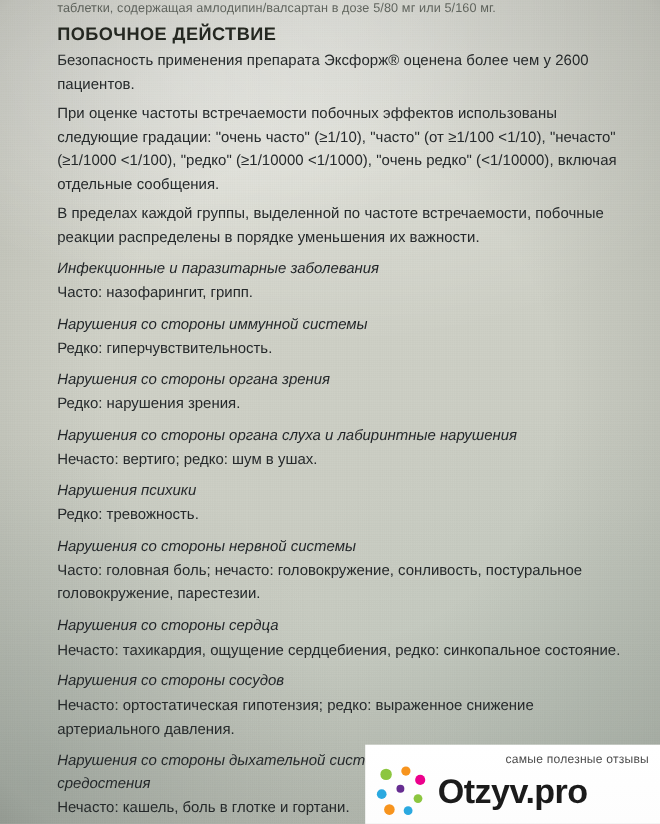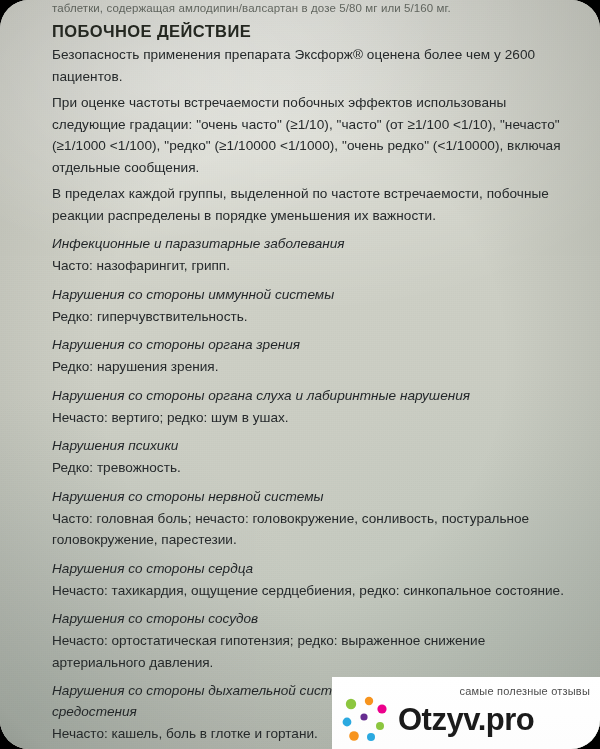--- a/index.html
+++ b/index.html
@@ -7,21 +7,20 @@
     padding: 0;
     background: #000;
   }
   #page {
     position: relative;
     width: 600px;
     height: 749px;
     overflow: hidden;
     background: #cfd0c8;
     font-family: "Liberation Sans", sans-serif;
-    border-radius: 29px;
   }
   
   .paper {
     position: absolute;
     inset: 0;
     background:
       radial-gradient(ellipse 120% 70% at 50% 0%, rgba(255,255,255,0.40), rgba(255,255,255,0) 60%),
       radial-gradient(ellipse 80% 60% at 88% 92%, rgba(190,200,190,0.55), rgba(190,200,190,0) 70%),
       radial-gradient(ellipse 70% 60% at 5% 95%, rgba(170,180,172,0.55), rgba(170,180,172,0) 70%),
       linear-gradient(160deg, #d9d9cf 0%, #d3d4ca 22%, #cdcfc5 45%, #c8cbc1 68%, #c2c6bc 85%, #bcc1b7 100%);

